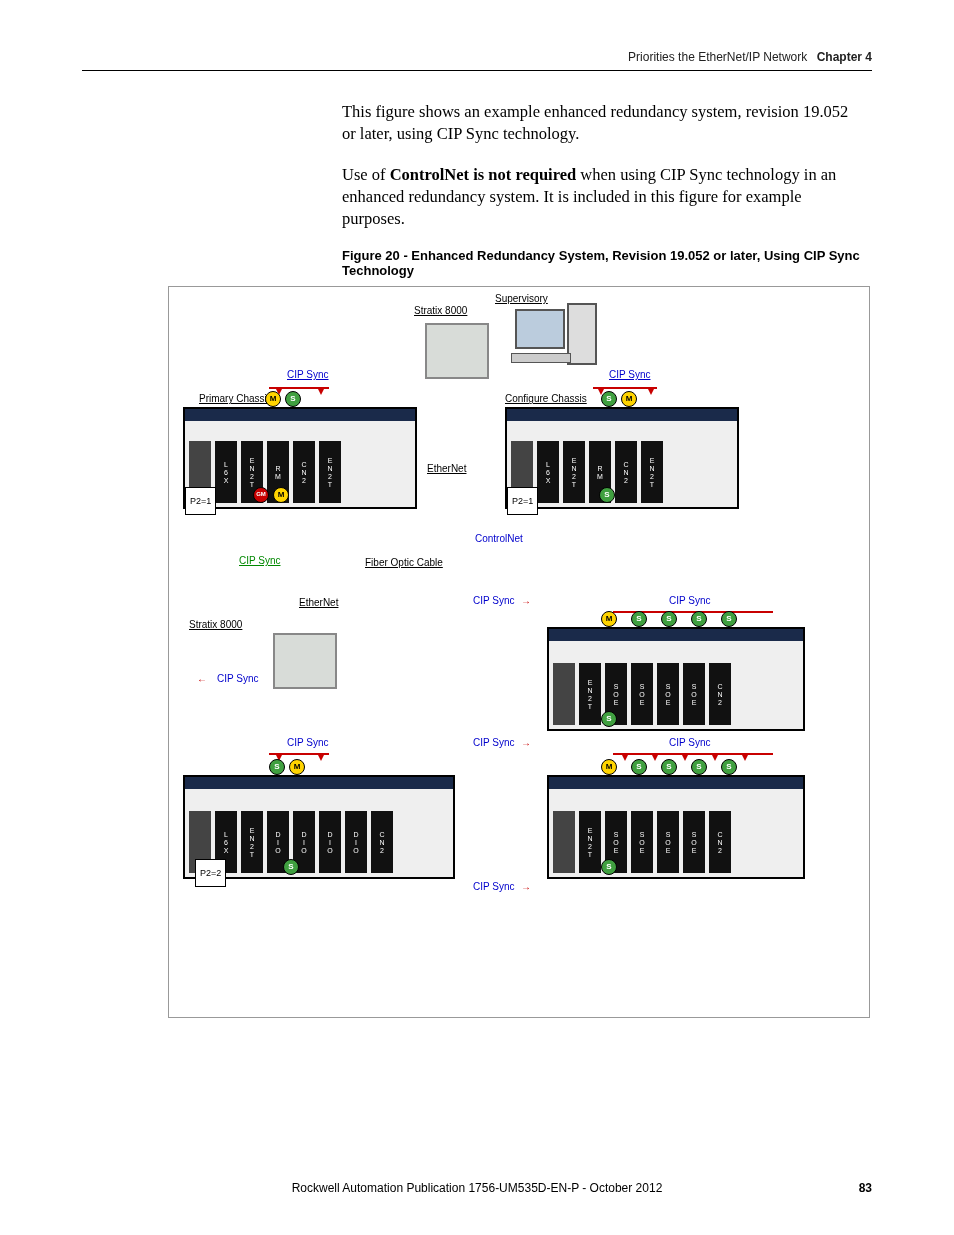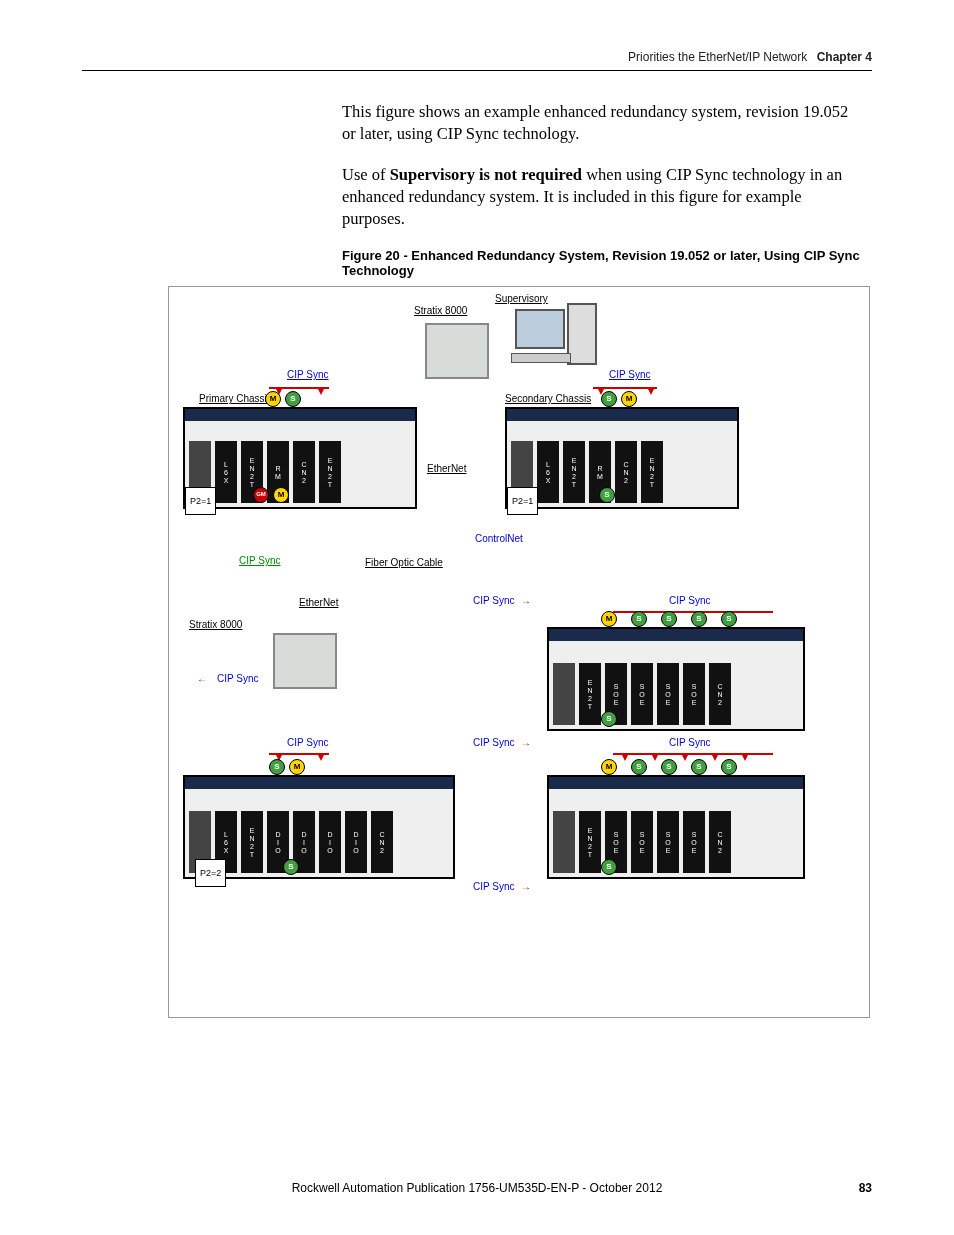--- a/index.html
+++ b/index.html
@@ -121,21 +121,21 @@
 
   <div class="running-head">
     <span>Priorities the EtherNet/IP Network</span>
     <span class="chapter">Chapter 4</span>
   </div>
   <hr class="top-rule">
 
   <div class="body-col">
     <p class="para">This figure shows an example enhanced redundancy system, revision 19.052 or later, using CIP Sync technology.</p>
     <p class="para">
-      <span>Use of </span><strong>Supervisory is not required</strong><span> when using CIP Sync technology in an enhanced redundancy system. It is included in this figure for example purposes.</span>
+      <span>Use of </span><strong>ControlNet is not required</strong><span> when using CIP Sync technology in an enhanced redundancy system. It is included in this figure for example purposes.</span>
     </p>
     <div class="fig-caption">Figure 20 - Enhanced Redundancy System, Revision 19.052 or later, Using CIP Sync Technology</div>
   </div>
 
   <div class="figure-frame">
 
     <div class="lbl underline" style="left:326px;top:6px;">Supervisory</div>
     <div class="pcbox" style="left:346px;top:22px;">
       <div class="monitor"></div>
       <div class="tower"></div>
@@ -186,21 +186,21 @@
           <span>2</span>
           <span>T</span>
         </div>
     </div>
     <div class="p2" style="left:16px;top:200px;">P2=1</div>
     <div class="node nGM" style="left:84px;top:200px;">GM</div>
     <div class="node nM" style="left:104px;top:200px;">M</div>
 
     <div class="lbl underline" style="left:258px;top:176px;">EtherNet</div>
 
-    <div class="lbl underline" style="left:336px;top:106px;">Secondary Chassis</div>
+    <div class="lbl underline" style="left:336px;top:106px;">Configure Chassis</div>
     <div class="node nS" style="left:432px;top:104px;">S</div>
     <div class="node nM" style="left:452px;top:104px;">M</div>
     <div class="chassis" style="left:336px;top:120px;width:222px;height:80px;">
       <div class="slot ps"></div>
       <div class="slot">
           <span>L</span>
           <span>6</span>
           <span>X</span>
         </div>
       <div class="slot">

